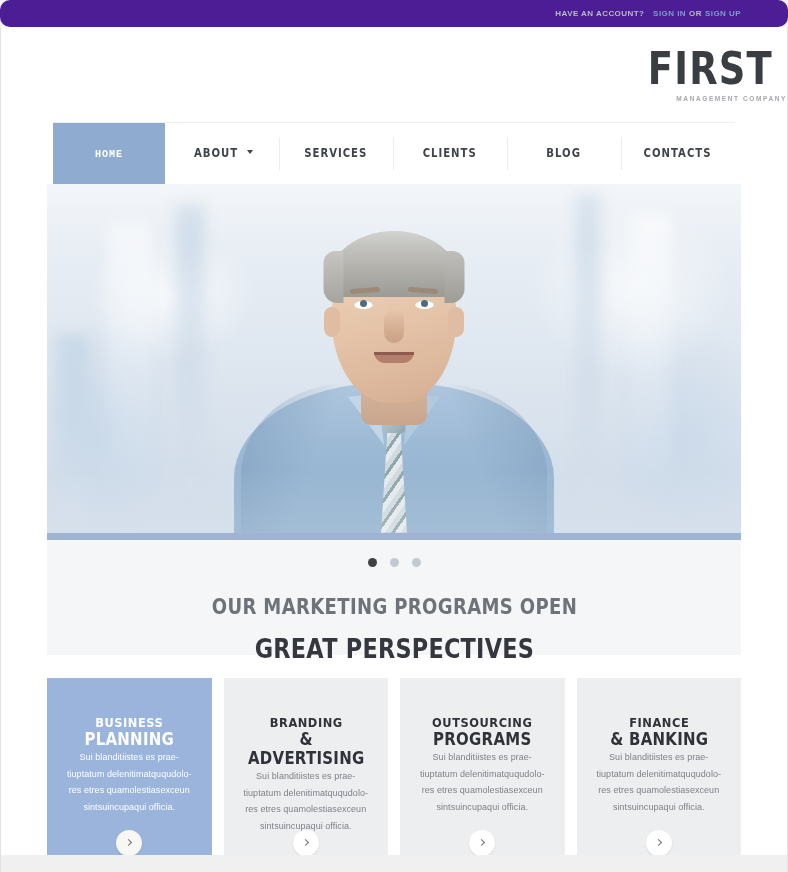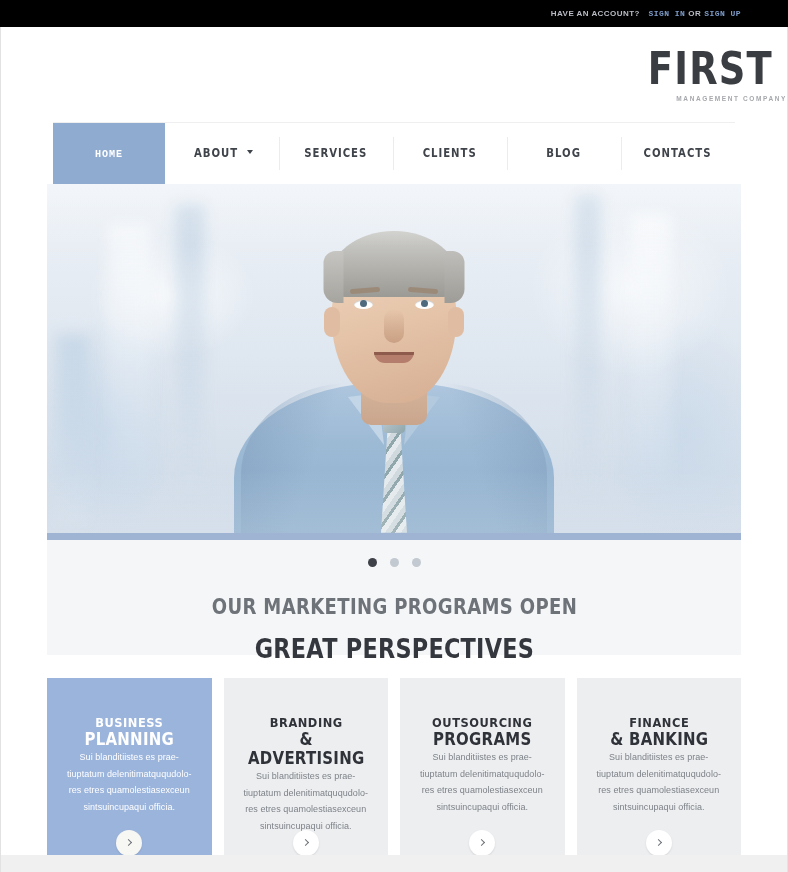--- a/index.html
+++ b/index.html
@@ -15,43 +15,43 @@
   #page {
     position: relative;
     width: 788px;
     height: 872px;
     background: #f4f4f4;
   }
 
   
   .topbar {
     height: 27px;
-    background: #000000;
+    background: #4c1d95;
     display: flex;
     align-items: center;
     justify-content: flex-end;
     padding-right: 47px;
+    border-radius: 10px;
   }
   .topbar-text {
     font-size: 8px;
     letter-spacing: 0.45px;
     color: #b9bcc4;
     font-weight: bold;
     text-transform: uppercase;
     white-space: nowrap;
   }
   .topbar-link {
     font-size: 8px;
     letter-spacing: 0.45px;
     color: #7d9cc9;
     font-weight: bold;
     text-transform: uppercase;
     text-decoration: none;
     cursor: pointer;
-    font-family: Liberation Mono, monospace;
   }
   .topbar-sep {
     font-size: 8px;
     letter-spacing: 0.45px;
     color: #b9bcc4;
     font-weight: bold;
     text-transform: uppercase;
     margin: 0 3px;
   }
 

